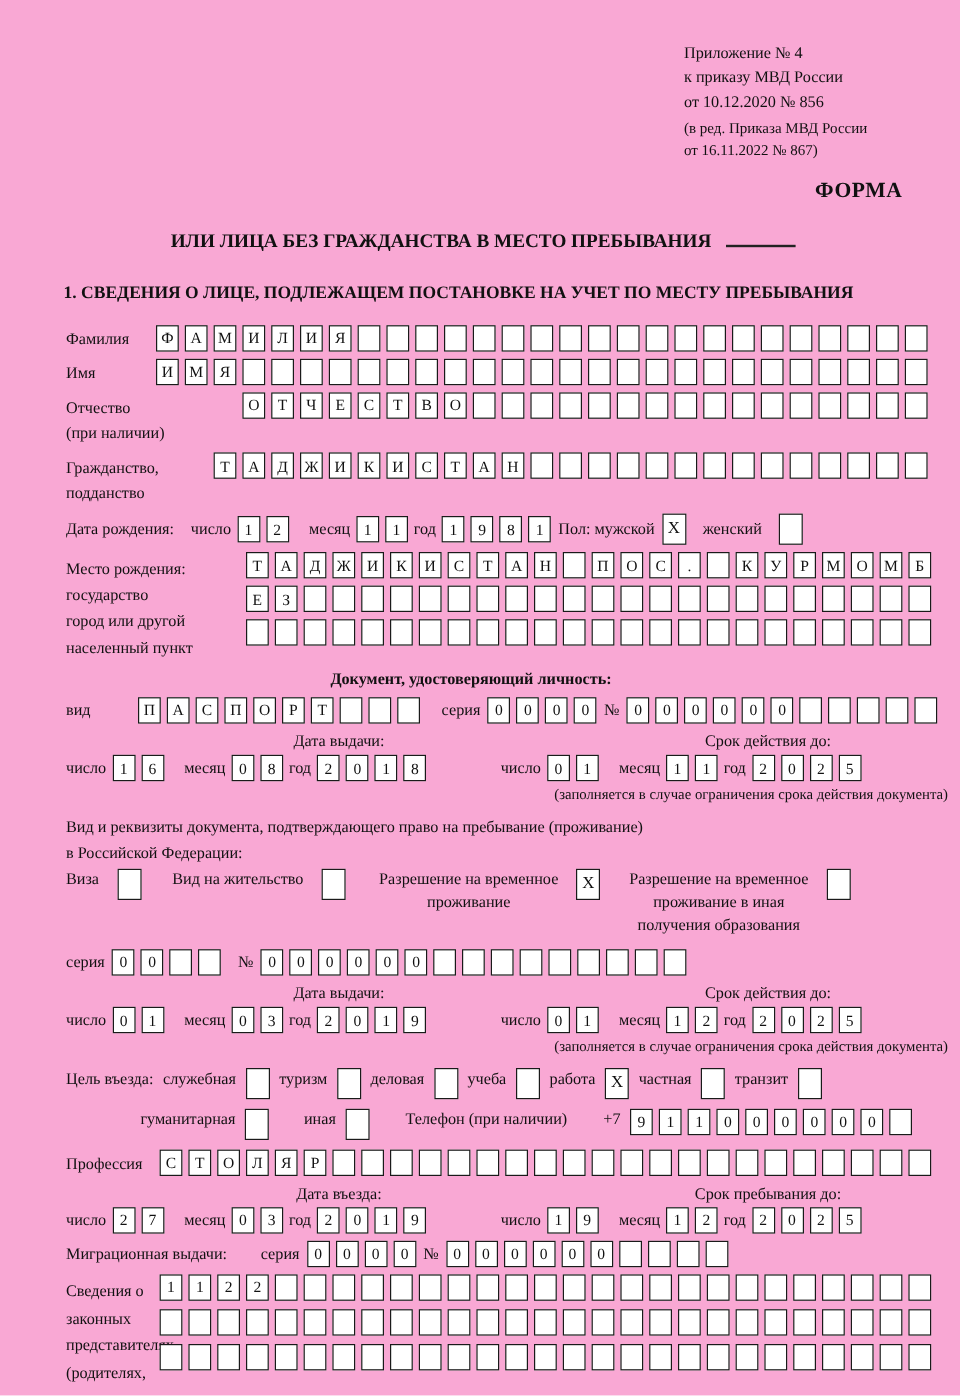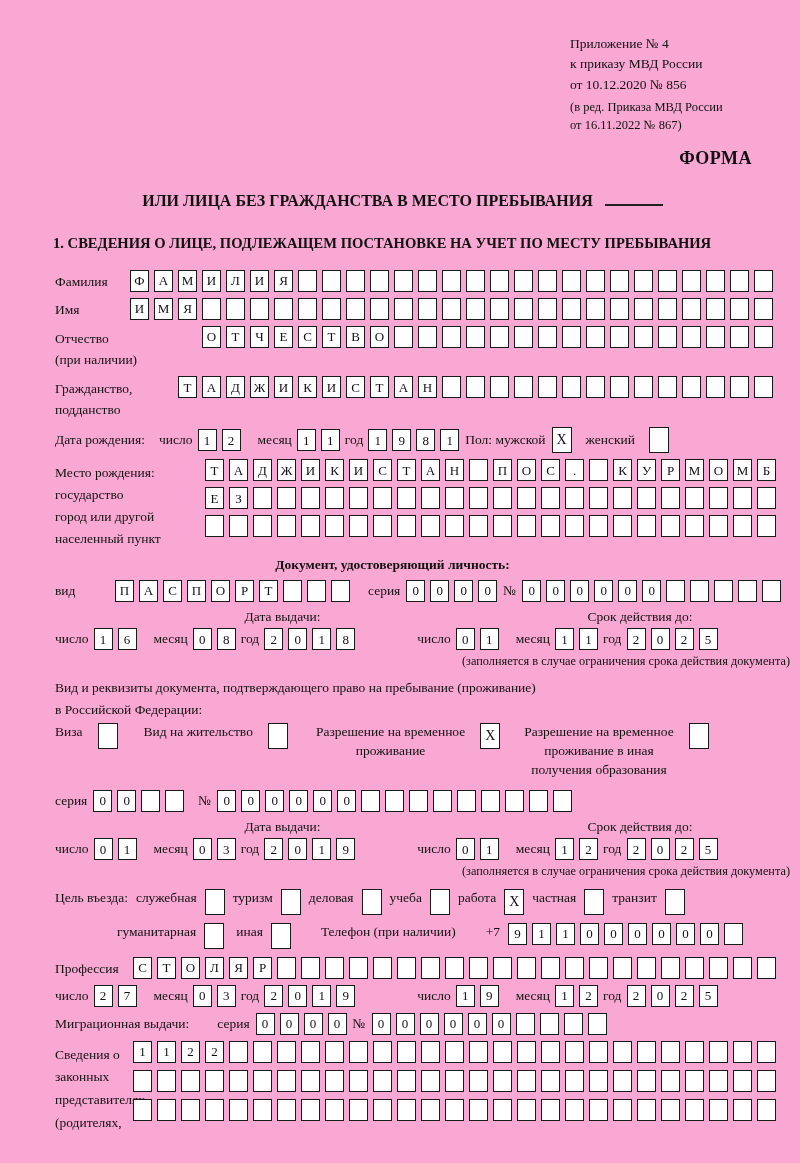--- a/index.html
+++ b/index.html
@@ -532,21 +532,21 @@
     <span class="cell check">X</span>
     <span>частная</span>
     <span class="cell check"></span>
     <span>транзит</span>
     <span class="cell check"></span>
   </div>
 
   <div class="purpose indent70">
     <span>гуманитарная</span>
     <span class="cell check"></span>
-    <span style="margin-left:4px;">иная</span>
+    <span style="margin-left:21px;">иная</span>
     <span class="cell check"></span>
     <span style="margin-left:22px;">Телефон (при наличии)</span>
     <span style="margin-left:22px;">+7</span>
     <span class="cells">
         <span class="cell">9</span>
         <span class="cell">1</span>
         <span class="cell">1</span>
         <span class="cell">0</span>
         <span class="cell">0</span>
         <span class="cell">0</span>
@@ -583,20 +583,24 @@
         <span class="cell"></span>
         <span class="cell"></span>
         <span class="cell"></span>
         <span class="cell"></span>
         <span class="cell"></span>
         <span class="cell"></span>
         <span class="cell"></span>
       </div>
   </div>
 
+  <div class="heads" style="margin-top:6px;">
+    <div class="h1">Дата въезда:</div>
+    <div class="h2">Срок пребывания до:</div>
+  </div>
 
   <div class="row c">
     <span class="dgrp">
       <span>число</span>
       <span class="cells">
           <span class="cell">2</span>
           <span class="cell">7</span>
         </span>
       <span class="ml10">месяц</span>
       <span class="cells">

